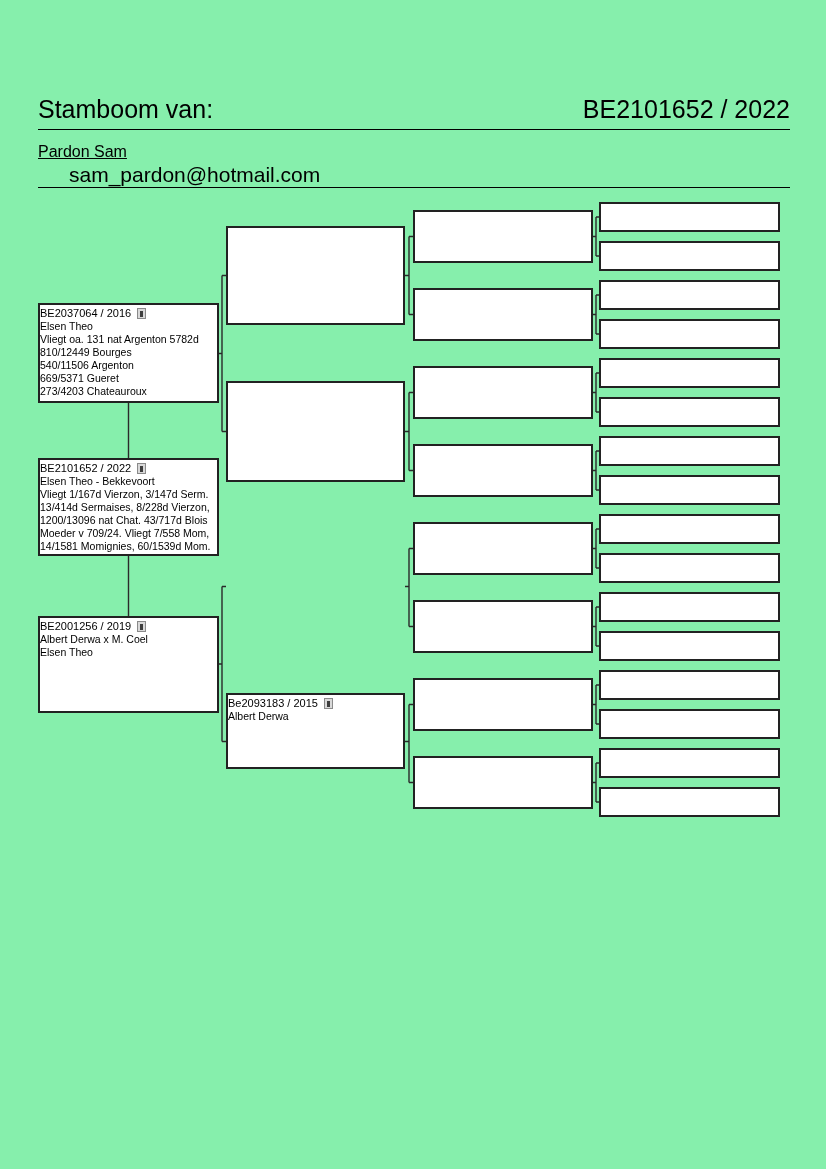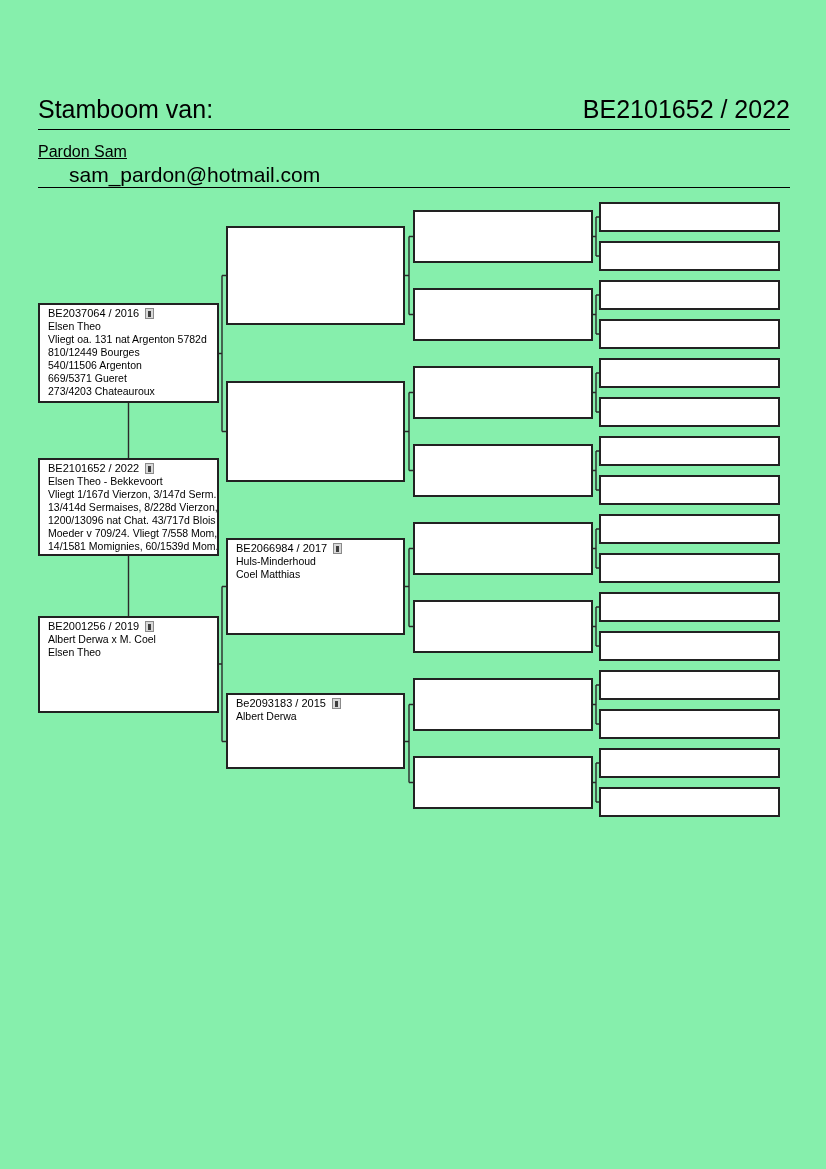--- a/index.html
+++ b/index.html
@@ -24,21 +24,21 @@
   .rule { position:absolute; left:38px; width:752px; border-top:1.6px solid #000; }
   .rule-1 { top:129px; }
   .rule-2 { top:187px; }
   .owner-name  { position:absolute; left:38px; top:142px; font-size:16px; line-height:19px;text-decoration:underline; }
   .owner-email { position:absolute; left:38px; top:165px; font-size:21px; line-height:19px;margin-left:31px; }
 
   .box {
     position:absolute;
     border:2px solid #222222;
     background:#ffffff;
-    padding:2px 8px;
+    padding:2px 0;
     overflow:hidden;
   }
   .g1 { left:38px;  width:181px; }
   .g2 { left:226px; width:179px; }
   .g3 { left:413px; width:180px; height:53px; }
   .g4 { left:599px; width:181px; height:30px; }
 
   .ring-row {
     display:flex; align-items:center; gap:6px;
     font-size:11px; line-height:13px; white-space:nowrap;
@@ -122,28 +122,20 @@
       <span>BE2001256 / 2019</span>
       <span class="ph-icon"></span>
     </div>
     <div class="line">Albert Derwa x M. Coel</div>
     <div class="line">Elsen Theo</div>
   </div>
 
   <div class="box g2" style="top:226px;height:99px;"></div>
   <div class="box g2" style="top:381px;height:101px;"></div>
 
-  <div class="box g2" style="top:538px;height:97px;">
-    <div class="ring-row">
-      <span>BE2066984 / 2017</span>
-      <span class="ph-icon"></span>
-    </div>
-    <div class="line">Huls-Minderhoud</div>
-    <div class="line">Coel Matthias</div>
-  </div>
 
   <div class="box g2" style="top:693px;height:76px;">
     <div class="ring-row">
       <span>Be2093183 / 2015</span>
       <span class="ph-icon"></span>
     </div>
     <div class="line">Albert Derwa</div>
   </div>
 
   <div class="box g3" style="top:210px;"></div>

